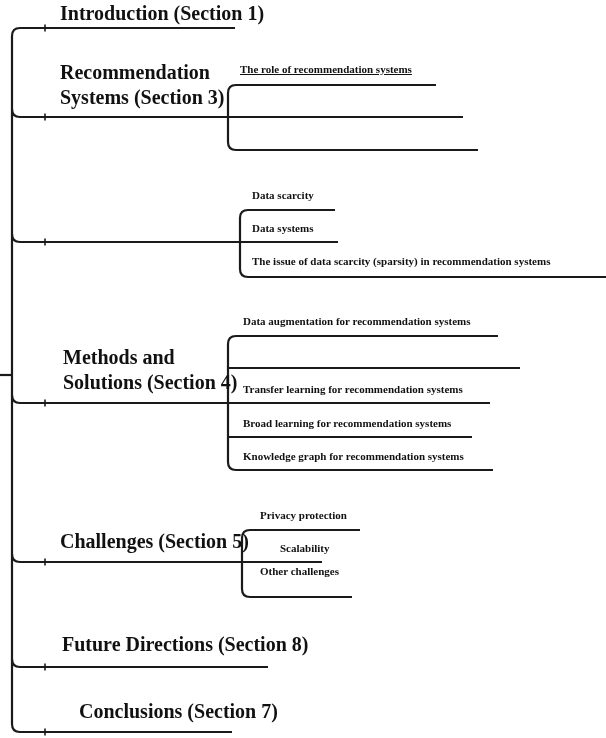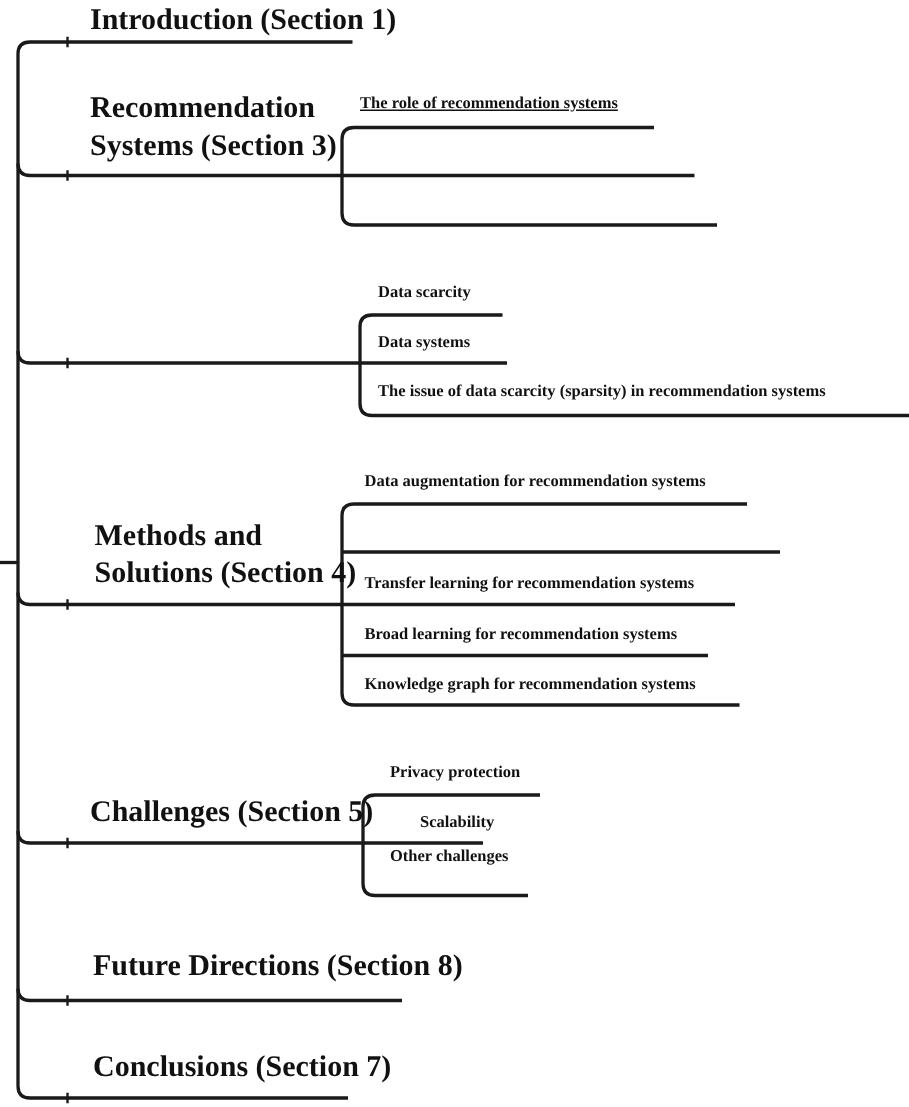--- a/index.html
+++ b/index.html
@@ -83,21 +83,21 @@
     <line class="tick" x1="45" y1="728.5" x2="45" y2="735.5"></line>
   </svg>
 
   <div class="label l1" style="left:60px; top:1px;">Introduction (Section 1)</div>
   <div class="label l1" style="left:60px; top:60px;">Recommendation
 Systems (Section 3)</div>
   <div class="label l1" style="left:63px; top:345px;">Methods and
 Solutions (Section 4)</div>
   <div class="label l1" style="left:60px; top:529px;">Challenges (Section 5)</div>
   <div class="label l1" style="left:62px; top:632px;">Future Directions (Section 8)</div>
-  <div class="label l1" style="left:62px; top:699px;">Conclusions (Section 7)</div>
+  <div class="label l1" style="left:79px; top:699px;">Conclusions (Section 7)</div>
 
   <div class="label l2" style="left:240px; top:62px;text-decoration:underline;">The role of recommendation systems</div>
 
   <div class="label l2" style="left:252px; top:188px;">Data scarcity</div>
   <div class="label l2" style="left:252px; top:221px;">Data systems</div>
   <div class="label l2" style="left:252px; top:254px;">The issue of data scarcity (sparsity) in recommendation systems</div>
 
   <div class="label l2" style="left:243px; top:314px;">Data augmentation for recommendation systems</div>
   <div class="label l2" style="left:243px; top:382px;">Transfer learning for recommendation systems</div>
   <div class="label l2" style="left:243px; top:416px;">Broad learning for recommendation systems</div>

